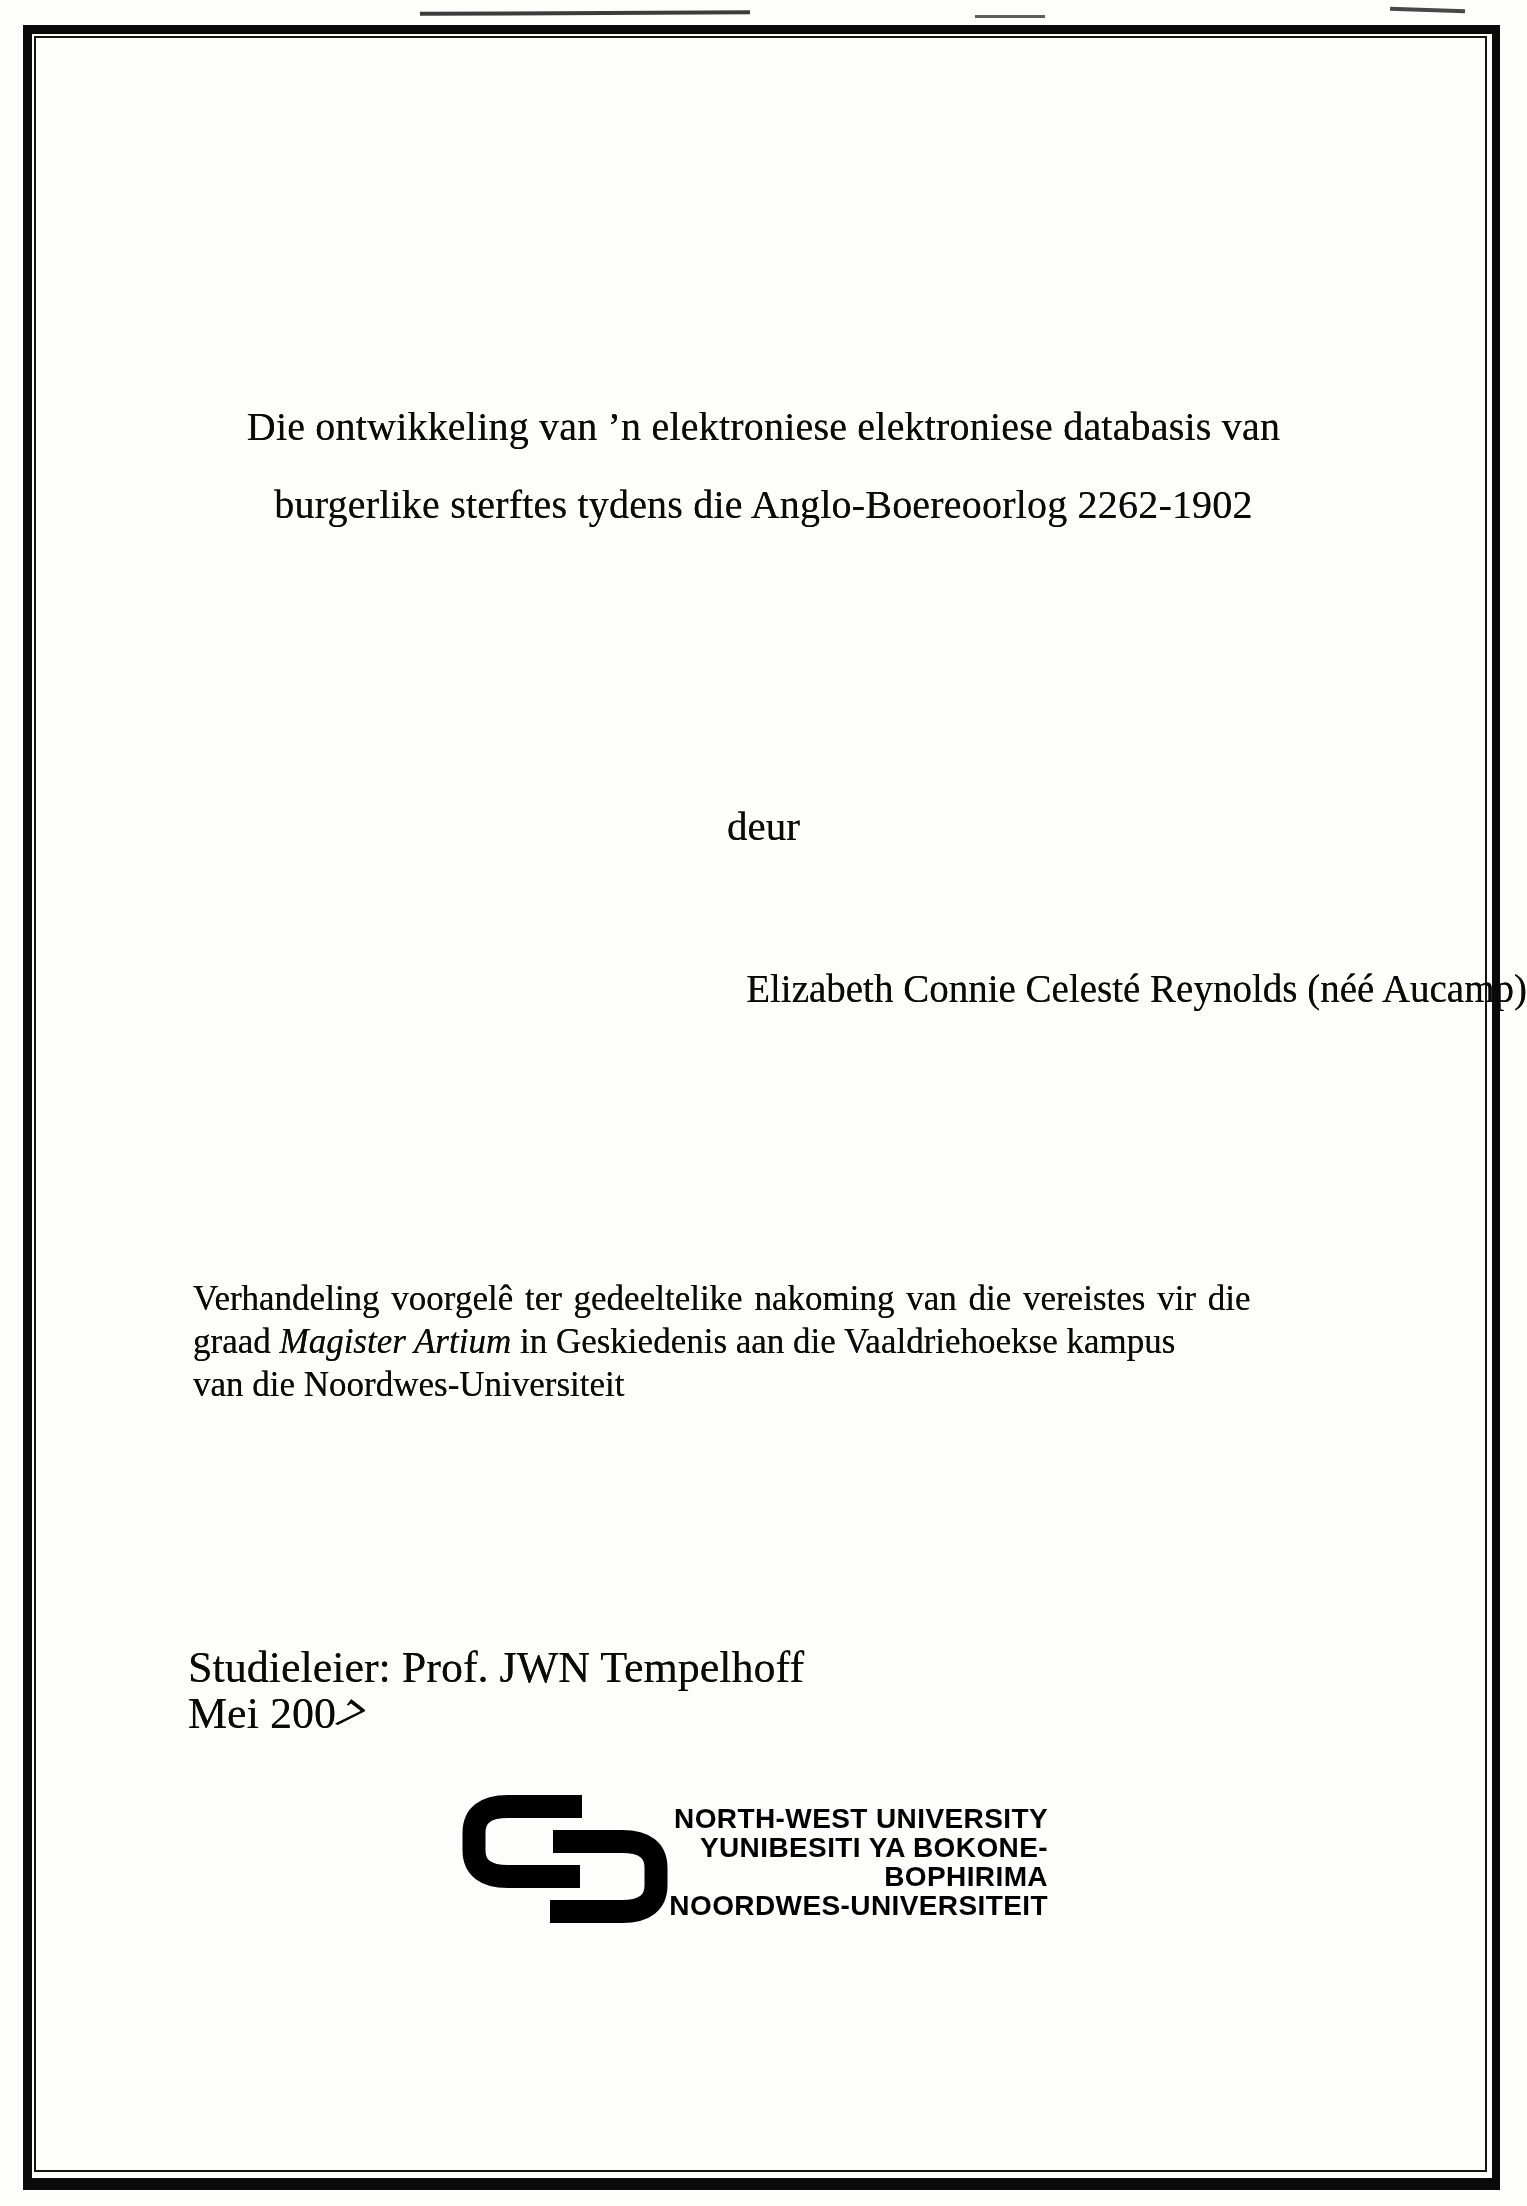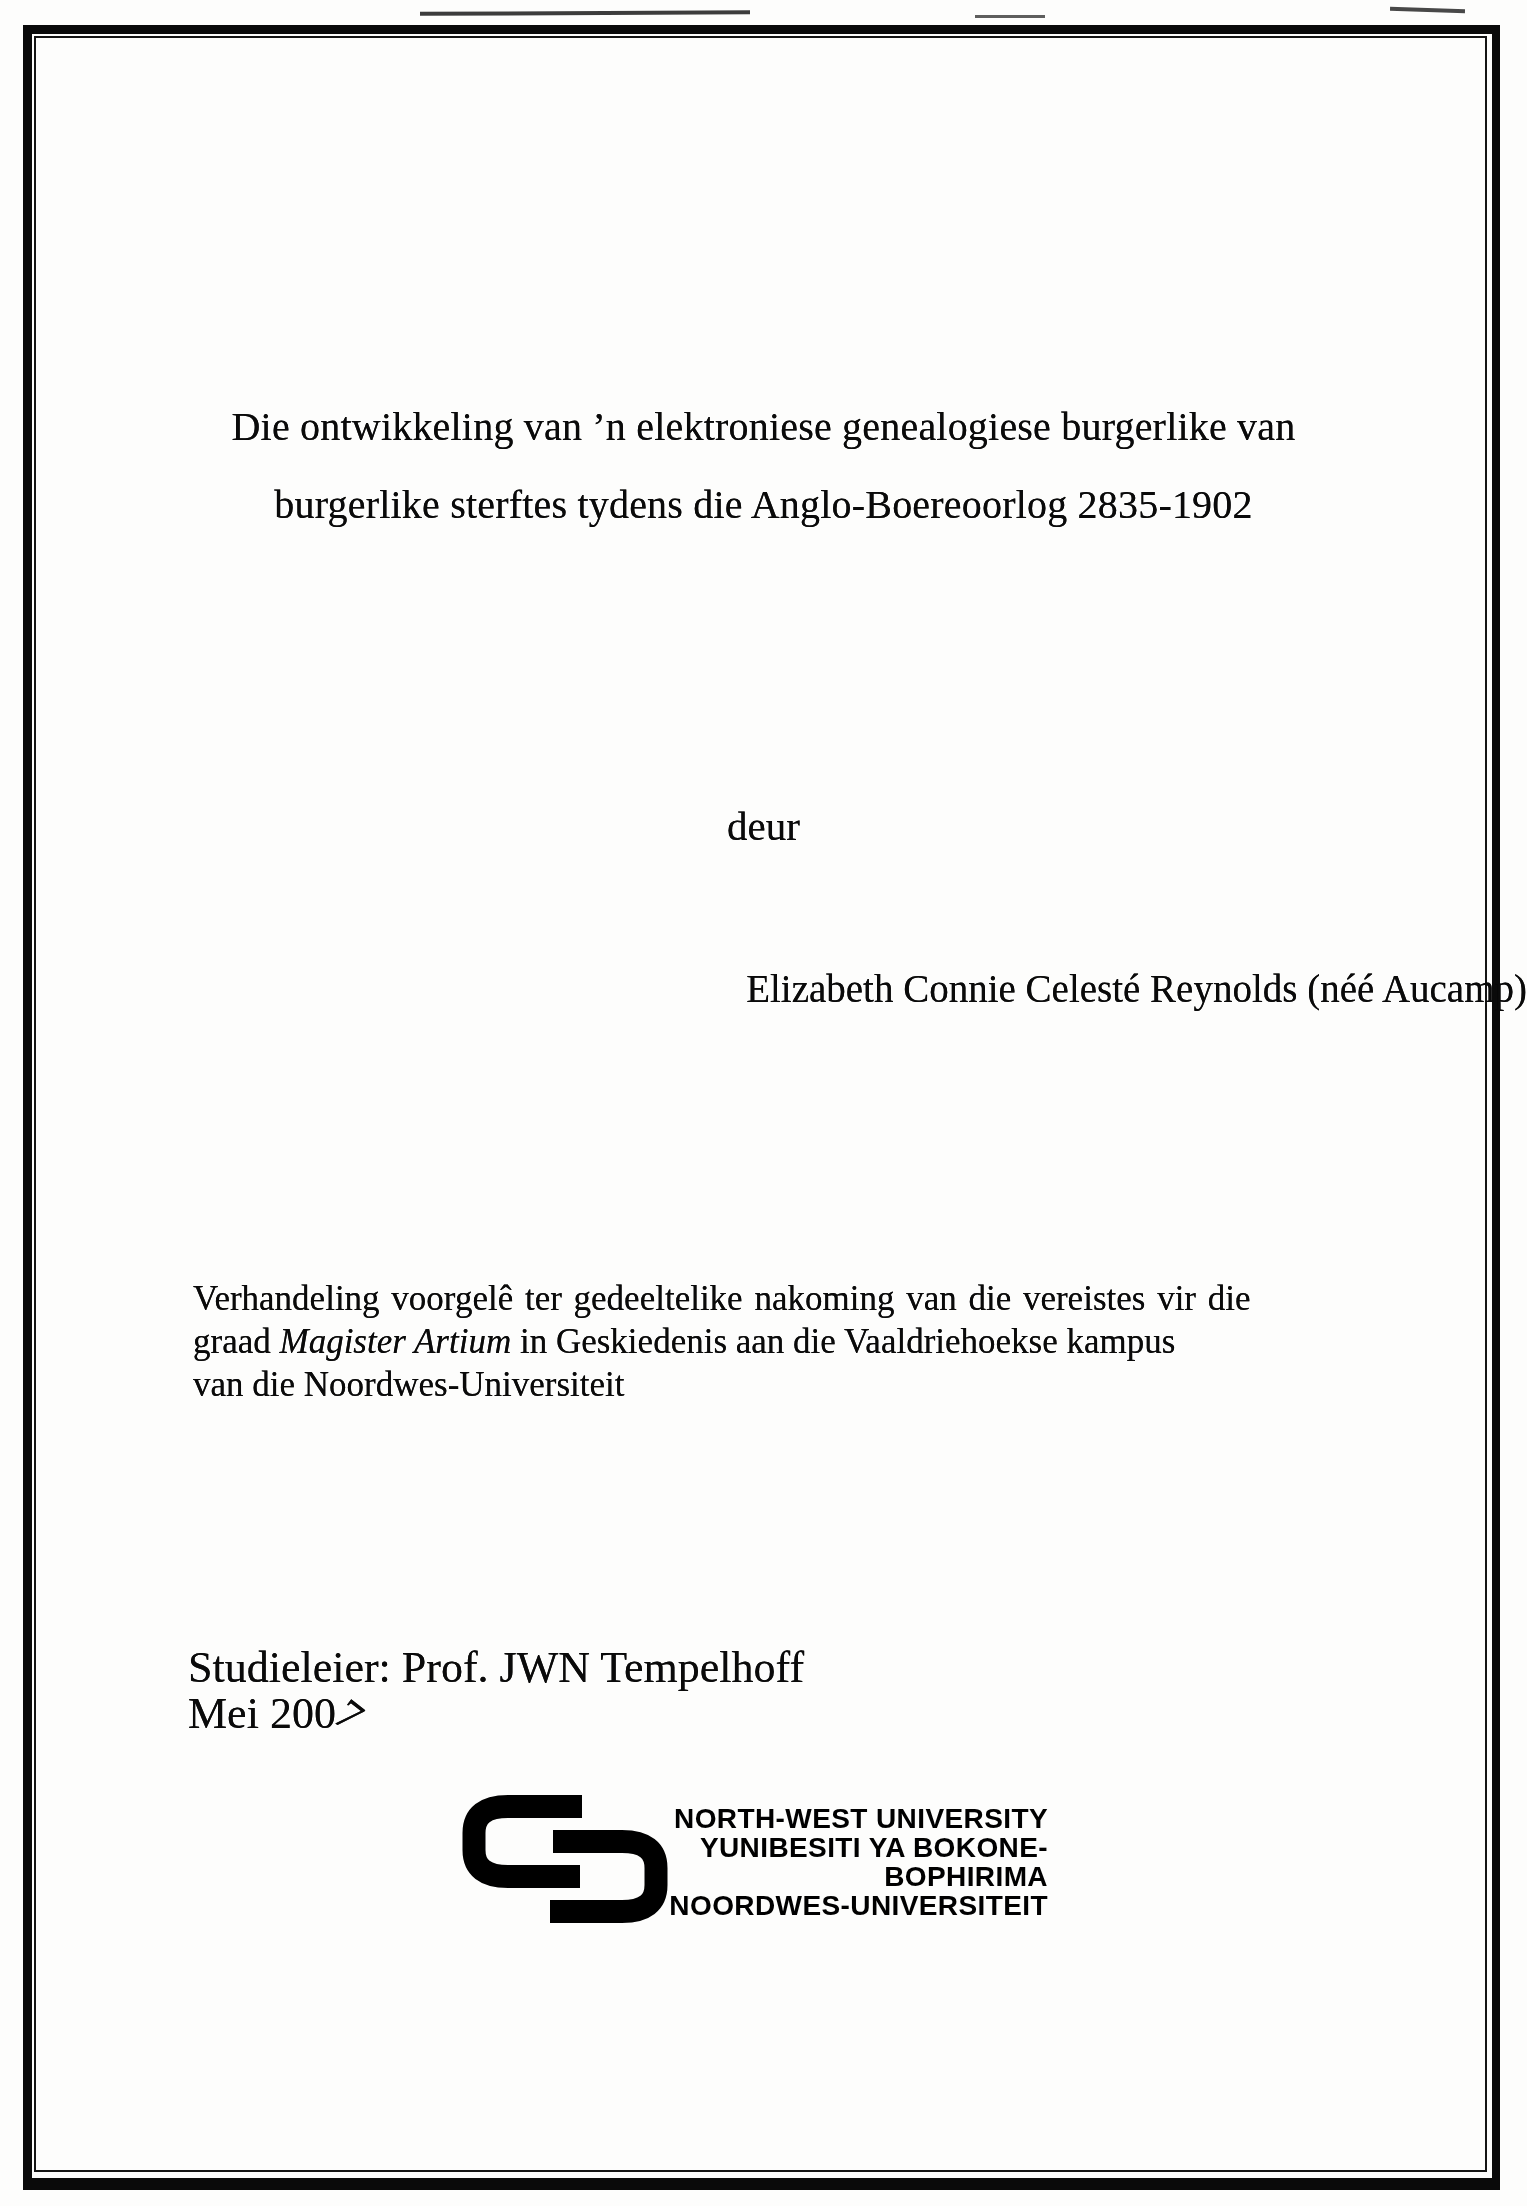--- a/index.html
+++ b/index.html
@@ -109,22 +109,22 @@
 
 <div class="page">
 
   <div class="scan-dash dash-a"></div>
   <div class="scan-dash dash-b"></div>
   <div class="scan-dash dash-c"></div>
 
   <div class="frame-outer"></div>
   <div class="frame-inner"></div>
 
-  <div class="title-line title-line1 serif-ink">Die ontwikkeling van ’n elektroniese genealogiese burgerlike van</div>
-  <div class="title-line title-line2 serif-ink">burgerlike sterftes tydens die Anglo-Boereoorlog 2835-1902</div>
+  <div class="title-line title-line1 serif-ink">Die ontwikkeling van ’n elektroniese elektroniese databasis van</div>
+  <div class="title-line title-line2 serif-ink">burgerlike sterftes tydens die Anglo-Boereoorlog 2262-1902</div>
 
   <div class="byline serif-ink">deur</div>
 
   <div class="author serif-ink">Elizabeth Connie Celesté Reynolds (néé Aucamp)</div>
 
   <div class="submission serif-ink">
     <div class="just">Verhandeling voorgelê ter gedeeltelike nakoming van die vereistes vir die</div>
     <div><span>graad </span><span class="ital">Magister Artium</span><span> in Geskiedenis aan die Vaaldriehoekse kampus</span></div>
     <div>van die Noordwes-Universiteit</div>
   </div>

